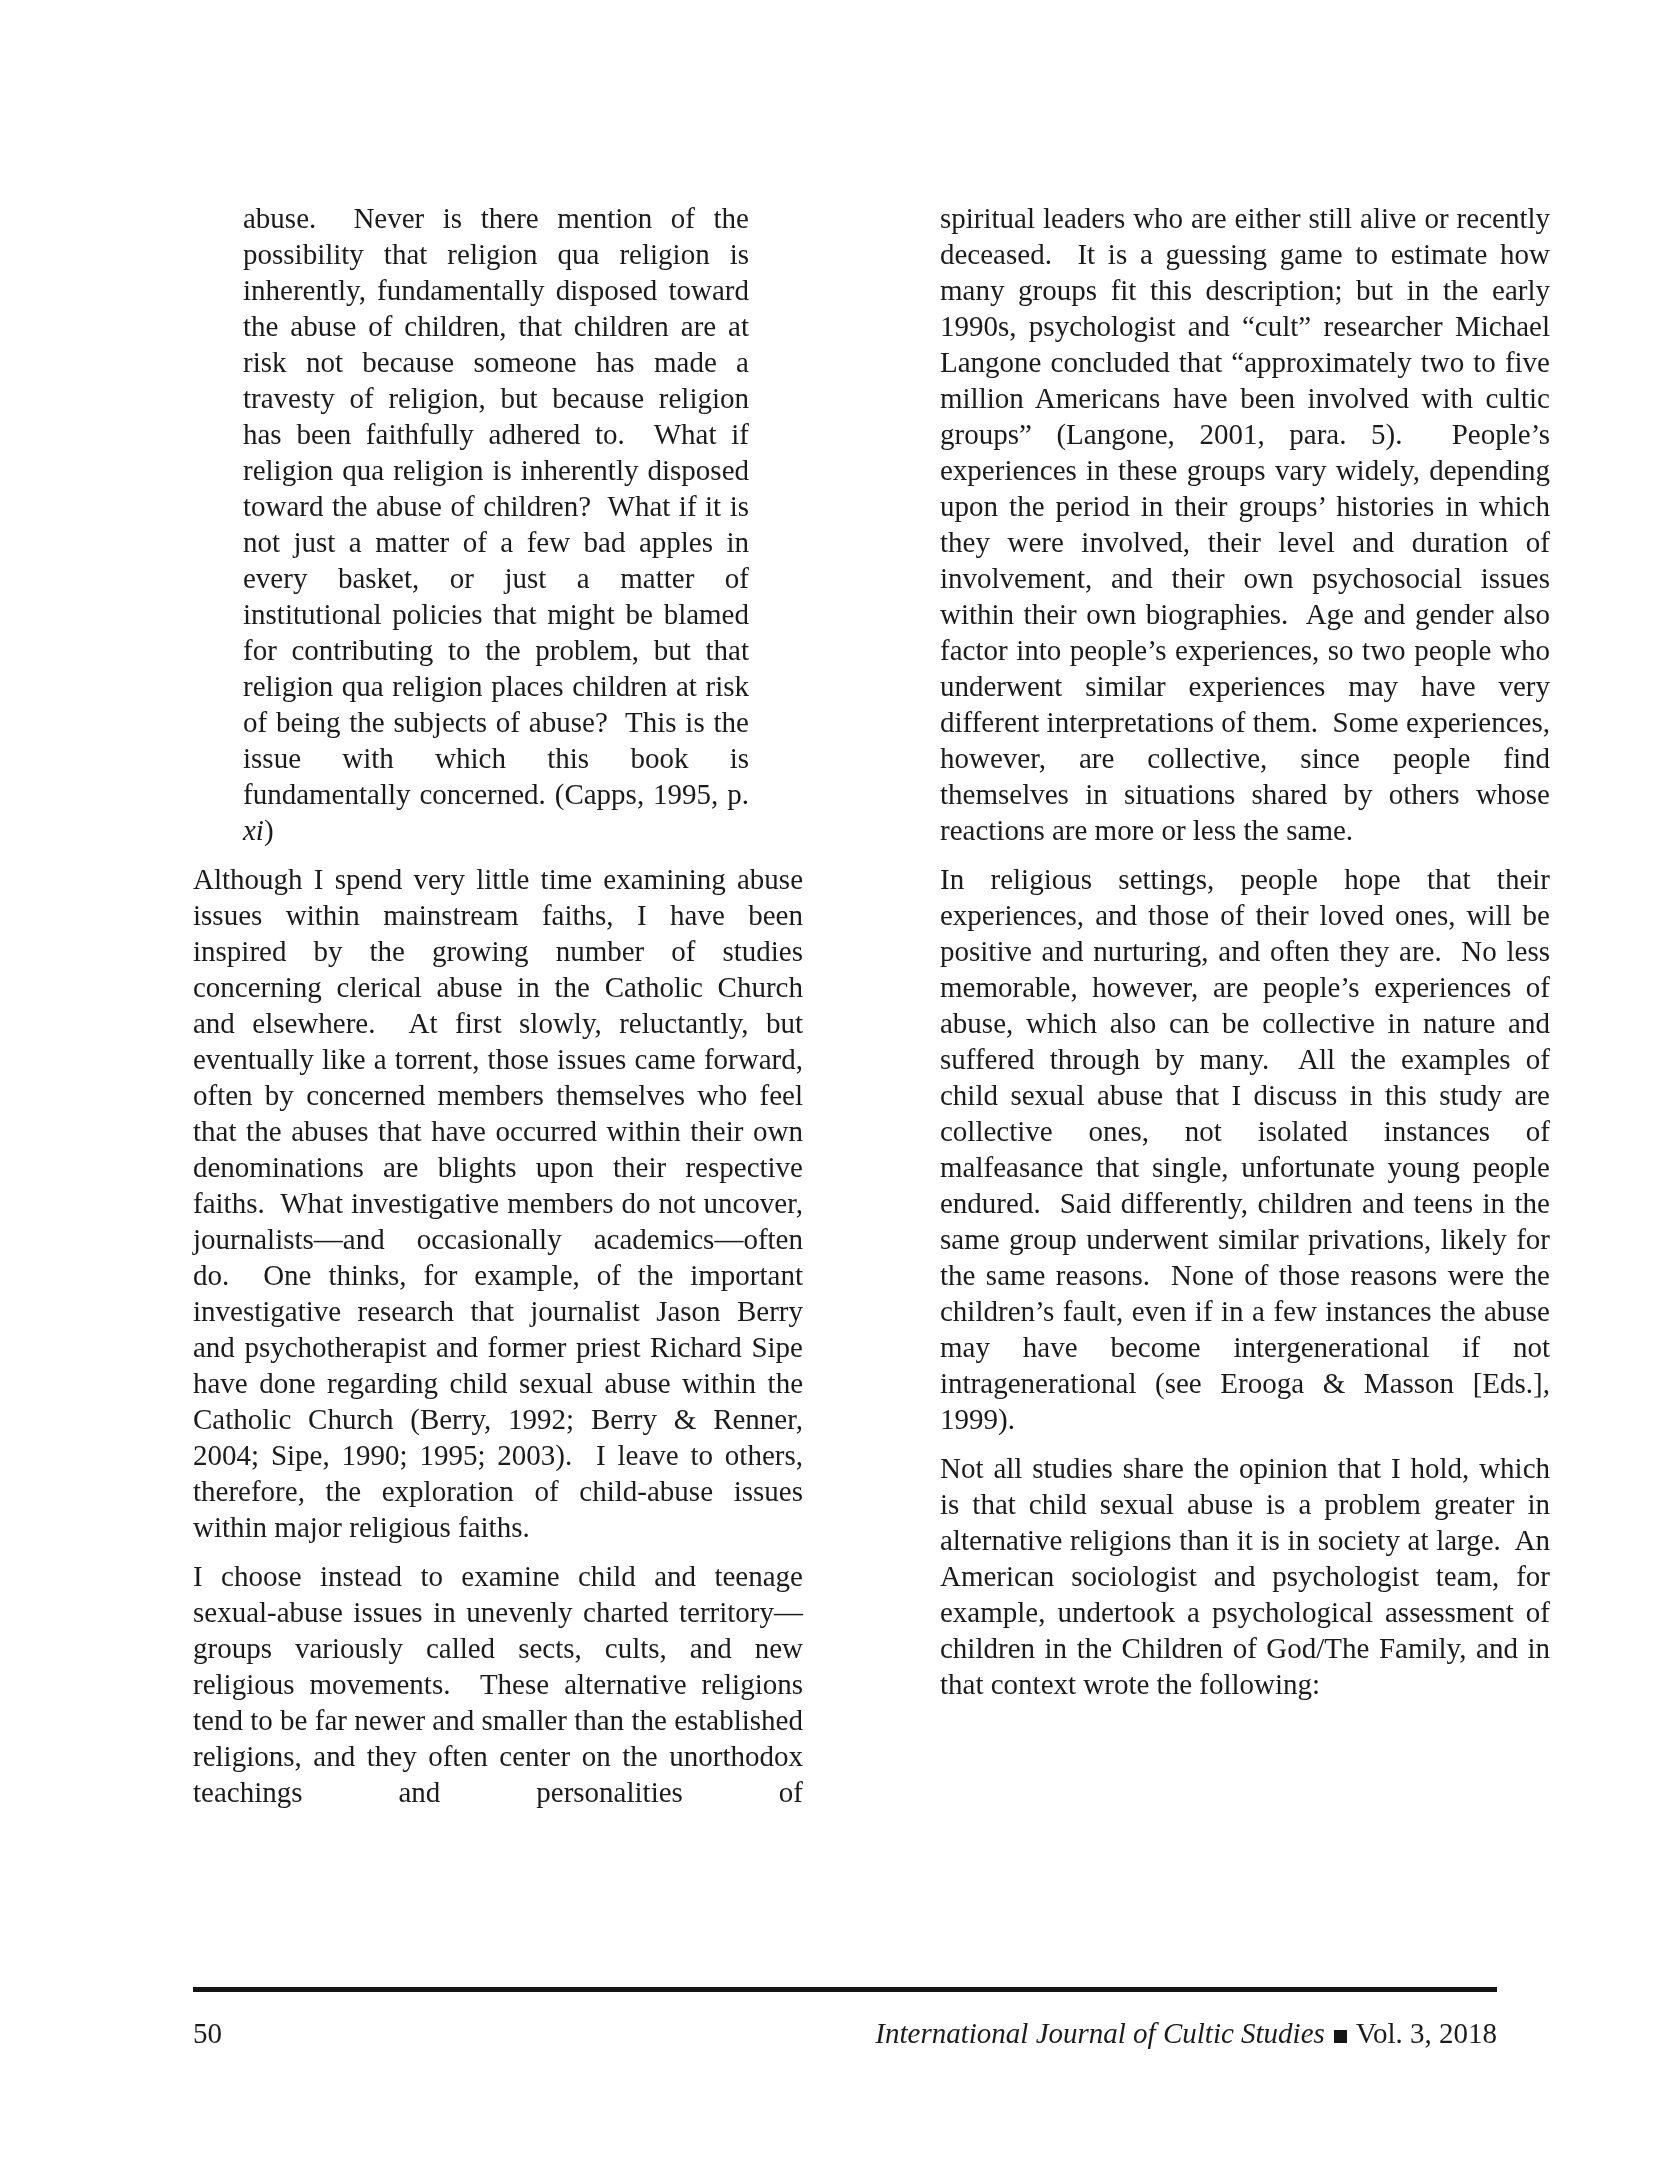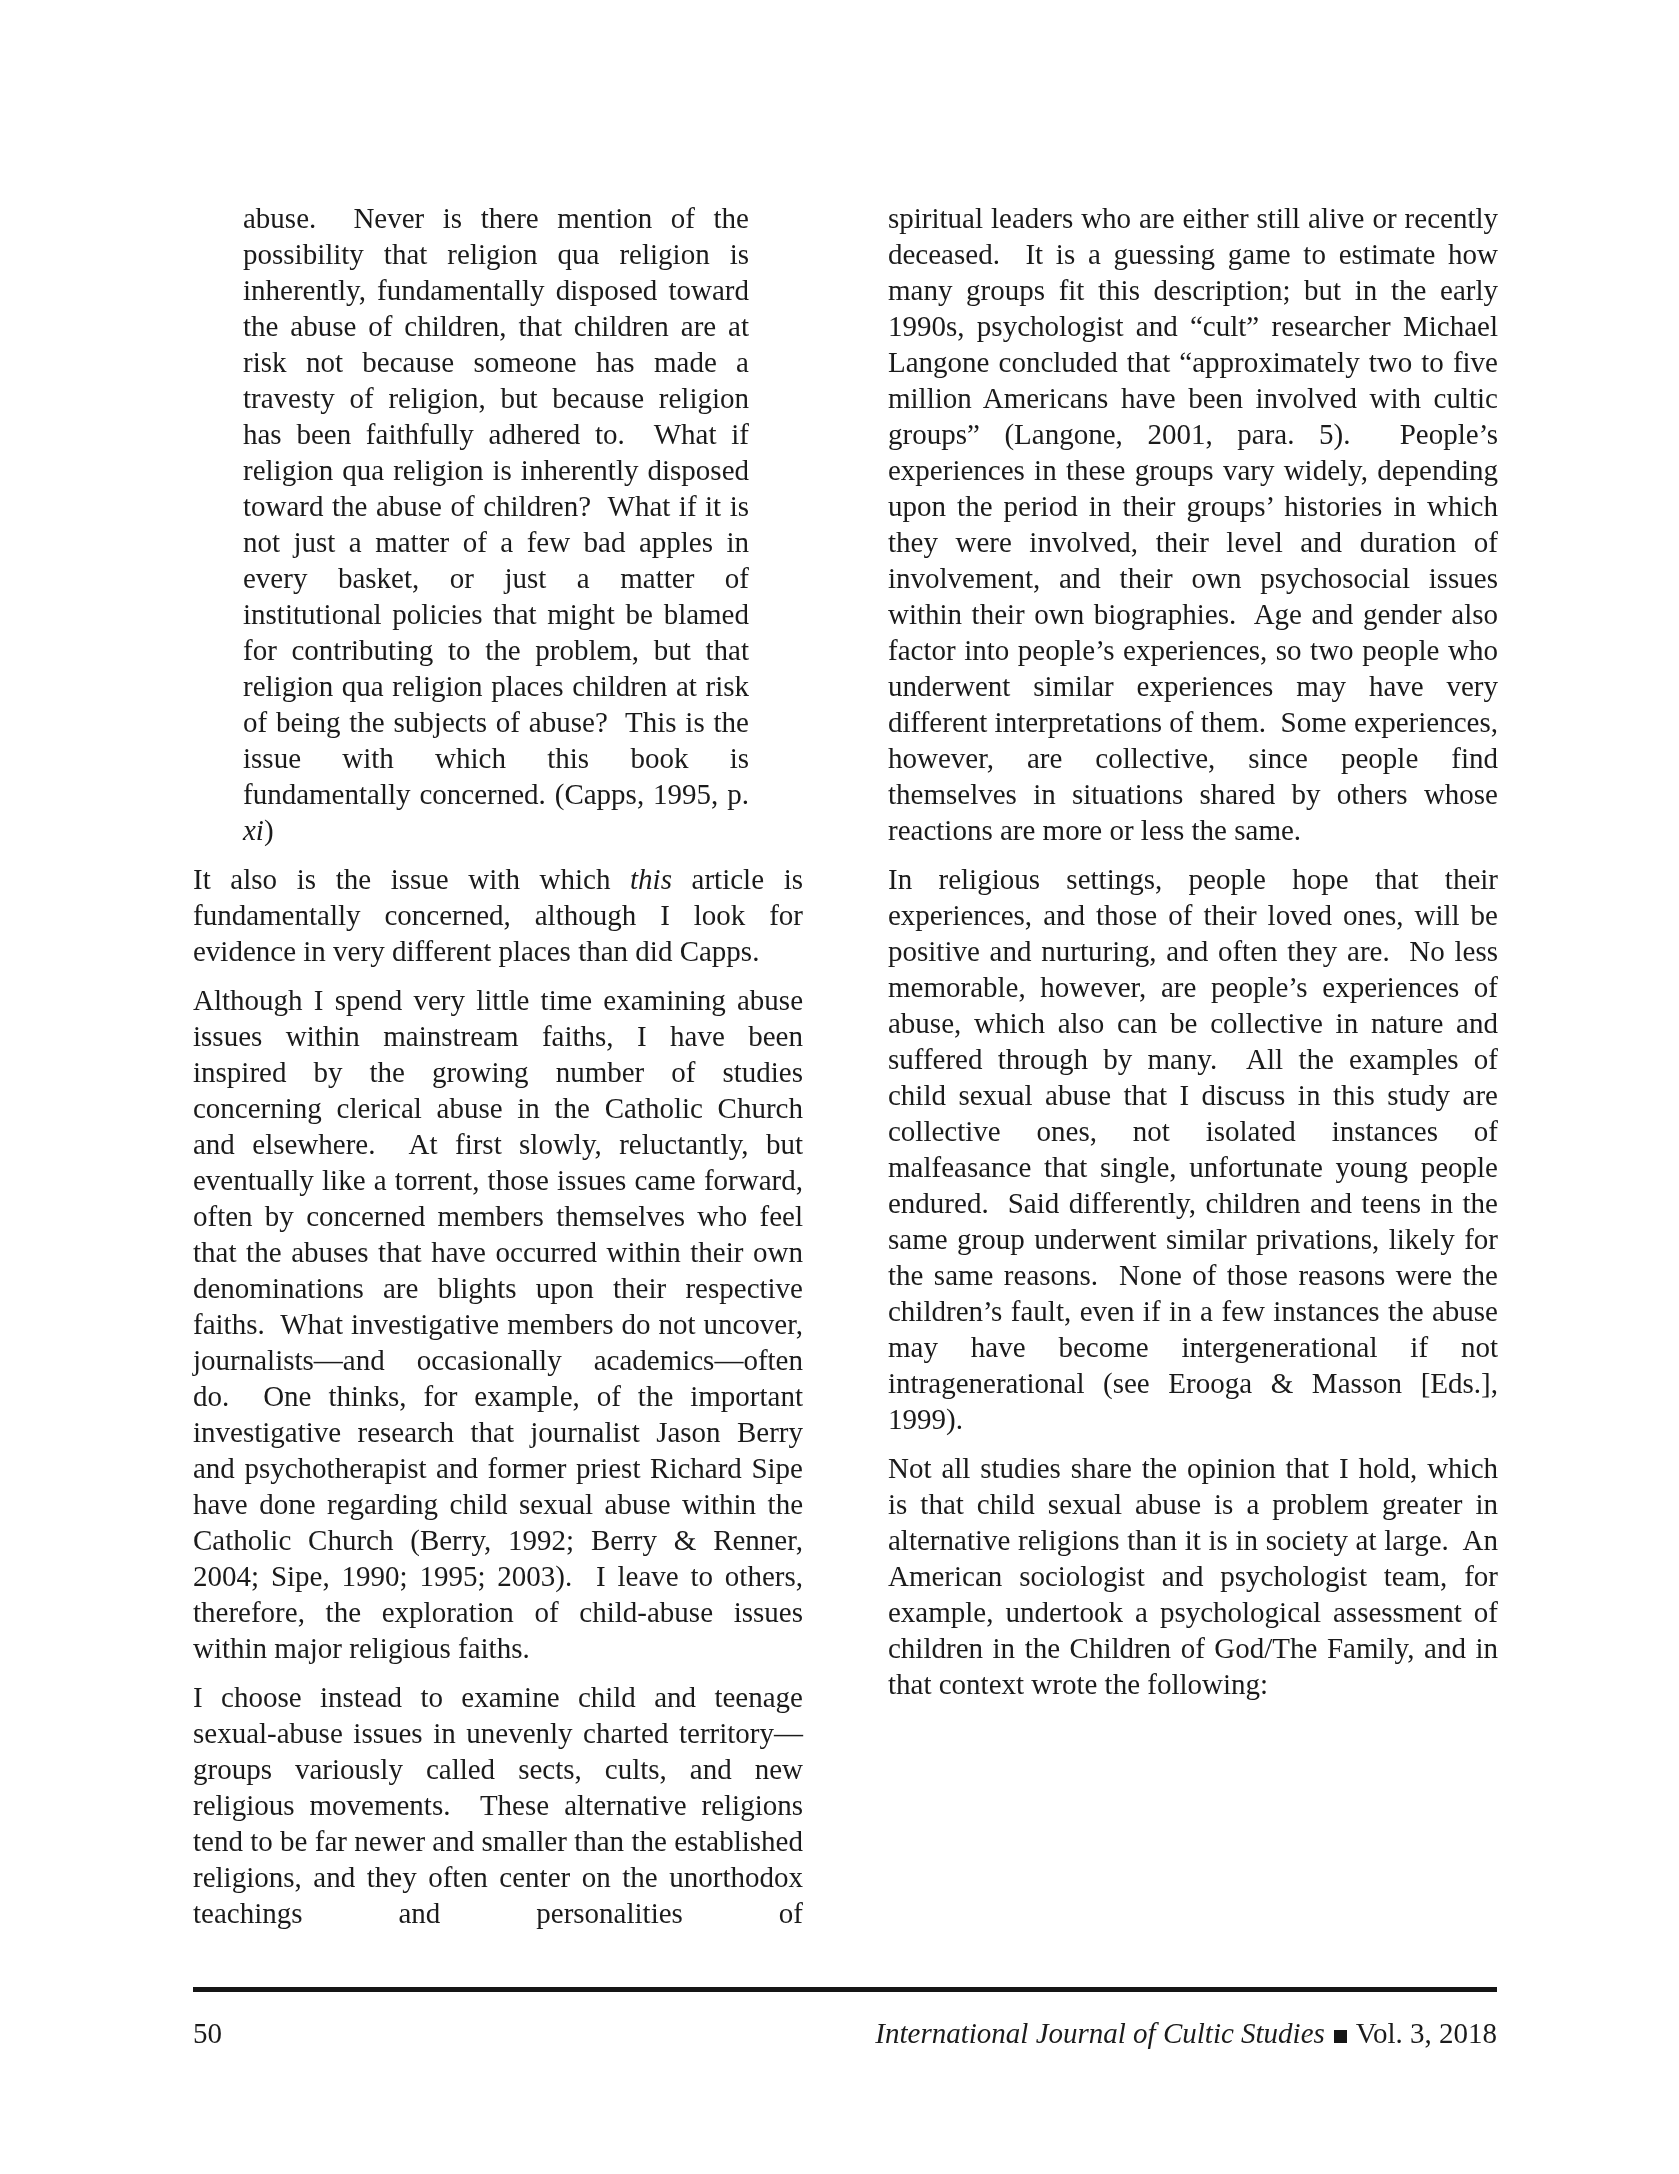--- a/index.html
+++ b/index.html
@@ -22,21 +22,21 @@
   .col {
     position: absolute;
     top: 192px;
     width: 610px;
     font-size: 29px;
     line-height: 36px;
     text-align: justify;
     hyphens: none;
   }
   .col-left  { left: 193px; }
-  .col-right { left: 888px; }
+  .col-right { left: 940px; }
   .col p { margin: 8px 0 13px 0; }
   .col p:last-child { margin-bottom: 0; }
   .bquote {
     margin-left: 50px !important;
     margin-right: 54px !important;
   }
   .justify-last { text-align-last: justify; }
   .it { font-style: italic; }
   .footer-rule {
     position: absolute;
@@ -68,21 +68,20 @@
   }
 </style>
 </head>
 <body>
 
 <div class="page">
 
   <div class="col col-left">
     <p class="bquote"><span>abuse.&nbsp; Never is there mention of the possibility that religion qua religion is inherently, fundamentally disposed toward the abuse of children, that children are at risk not because someone has made a travesty of religion, but because religion has been faithfully adhered to.&nbsp; What if religion qua religion is inherently disposed toward the abuse of children?&nbsp; What if it is not just a matter of a few bad apples in every basket, or just a matter of institutional policies that might be blamed for contributing to the problem, but that religion qua religion places children at risk of being the subjects of abuse?&nbsp; This is the issue with which this book is fundamentally concerned. (Capps, 1995, p. </span><span class="it">xi</span><span>)</span></p>
 
-    <p><span>It also is the issue with which </span><span class="it">this</span><span> article is fundamentally concerned, although I look for evidence in very different places than did Capps.</span></p>
 
     <p>Although I spend very little time examining abuse issues within mainstream faiths, I have been inspired by the growing number of studies concerning clerical abuse in the Catholic Church and elsewhere.&nbsp; At first slowly, reluctantly, but eventually like a torrent, those issues came forward, often by concerned members themselves who feel that the abuses that have occurred within their own denominations are blights upon their respective faiths.&nbsp; What investigative members do not uncover, journalists—and occasionally academics—often do.&nbsp; One thinks, for example, of the important investigative research that journalist Jason Berry and psychotherapist and former priest Richard Sipe have done regarding child sexual abuse within the Catholic Church (Berry, 1992; Berry &amp; Renner, 2004; Sipe, 1990; 1995; 2003).&nbsp; I leave to others, therefore, the exploration of child-abuse issues within major religious faiths.</p>
 
     <p class="justify-last">I choose instead to examine child and teenage sexual-abuse issues in unevenly charted territory—groups variously called sects, cults, and new religious movements.&nbsp; These alternative religions tend to be far newer and smaller than the established religions, and they often center on the unorthodox teachings and personalities of</p>
   </div>
 
   <div class="col col-right">
     <p>spiritual leaders who are either still alive or recently deceased.&nbsp; It is a guessing game to estimate how many groups fit this description; but in the early 1990s, psychologist and “cult” researcher Michael Langone concluded that “approximately two to five million Americans have been involved with cultic groups” (Langone, 2001, para. 5).&nbsp; People’s experiences in these groups vary widely, depending upon the period in their groups’ histories in which they were involved, their level and duration of involvement, and their own psychosocial issues within their own biographies.&nbsp; Age and gender also factor into people’s experiences, so two people who underwent similar experiences may have very different interpretations of them.&nbsp; Some experiences, however, are collective, since people find themselves in situations shared by others whose reactions are more or less the same.</p>
 
     <p>In religious settings, people hope that their experiences, and those of their loved ones, will be positive and nurturing, and often they are.&nbsp; No less memorable, however, are people’s experiences of abuse, which also can be collective in nature and suffered through by many.&nbsp; All the examples of child sexual abuse that I discuss in this study are collective ones, not isolated instances of malfeasance that single, unfortunate young people endured.&nbsp; Said differently, children and teens in the same group underwent similar privations, likely for the same reasons.&nbsp; None of those reasons were the children’s fault, even if in a few instances the abuse may have become intergenerational if not intragenerational (see Erooga &amp; Masson [Eds.], 1999).</p>

